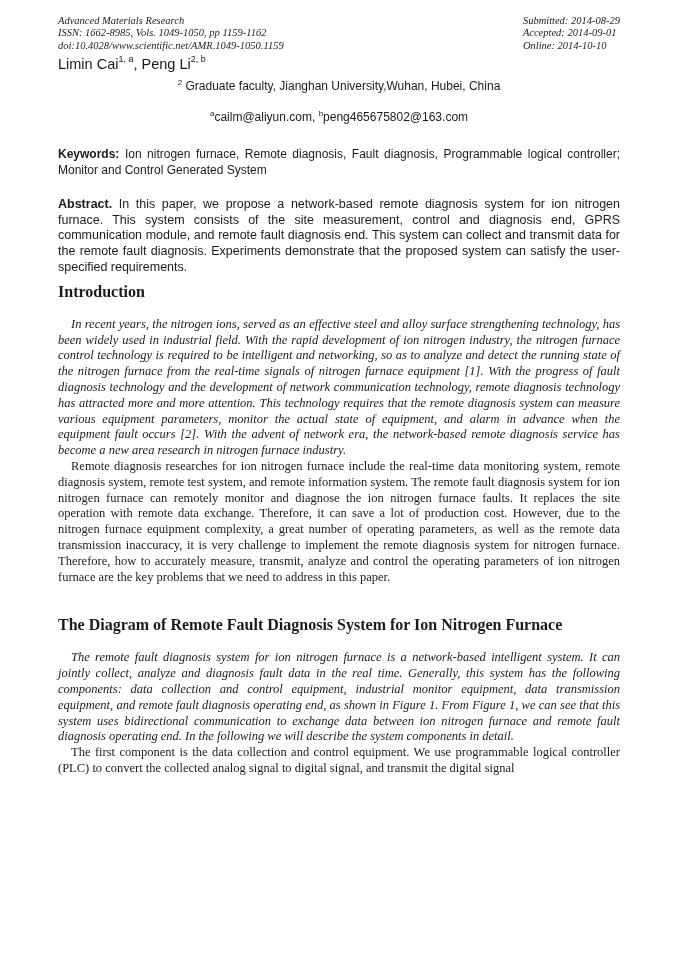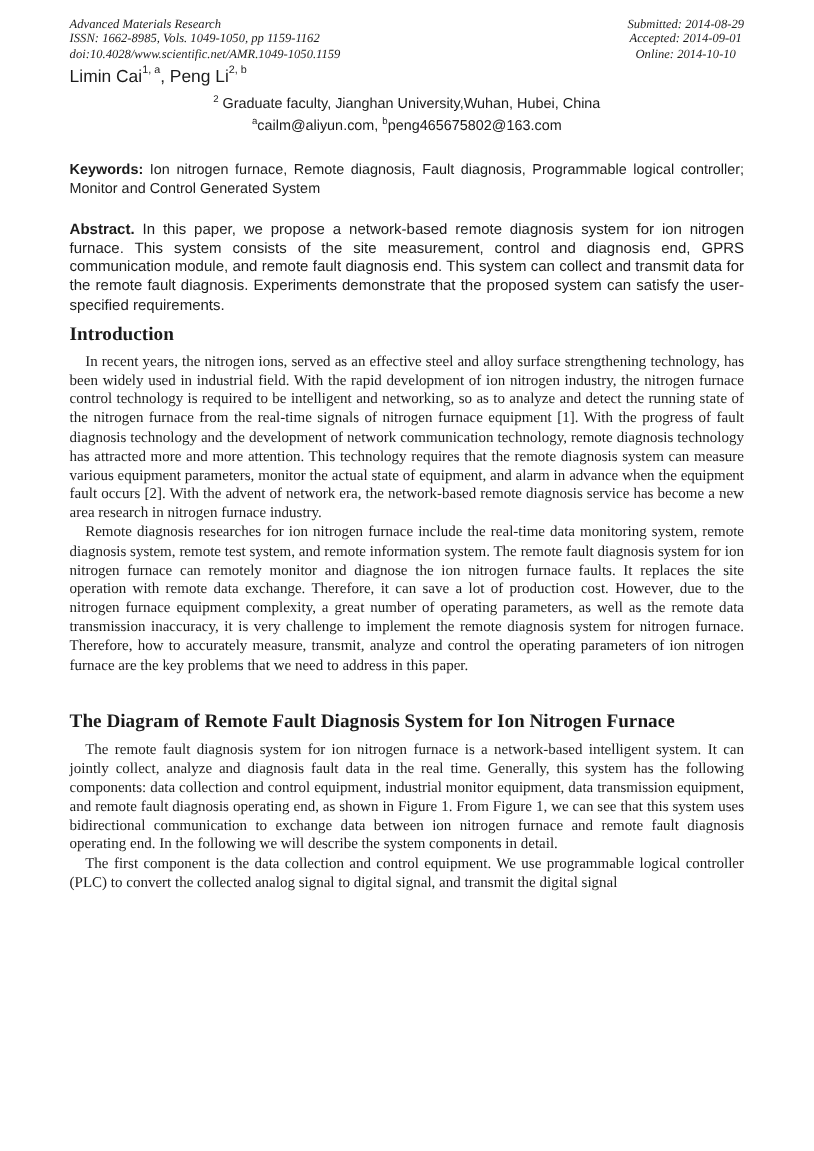--- a/index.html
+++ b/index.html
@@ -17,21 +17,21 @@
 
   
   .masthead {
     display: flex;
     justify-content: space-between;
     font-family: "Liberation Serif", serif;
     font-style: italic;
     font-size: 10.5px;
     line-height: 12.3px;
   }
-  .mh-right { text-align: center; }
+  .mh-right { text-align: left; }
 
   
   .title {
     margin: 23px 0 0 0;
     text-align: center;
     font-family: "Liberation Sans", sans-serif;
     font-weight: bold;
     font-size: 15px;
     line-height: 17px;
   }
@@ -50,21 +50,21 @@
     line-height: 0;
   }
   .affil {
     text-align: center;
     font-family: "Liberation Sans", sans-serif;
     font-size: 12px;
     line-height: 15px;
     margin-top: 5px;
   }
   .affil.first { margin-top: 8px; }
-  .affil.emails { margin-top: 3px; }
+  .affil.emails { margin-top: 16px; }
   .affil sup {
     font-size: 8px;
     vertical-align: super;
     line-height: 0;
   }
 
   
   .keywords {
     margin: 21px 0 0 0;
     font-family: "Liberation Sans", sans-serif;
@@ -92,21 +92,21 @@
   }
   .sec-heading.second { margin-top: 32px; }
   .body-par {
     margin: 0;
     font-family: "Liberation Serif", serif;
     font-size: 12.5px;
     line-height: 15.8px;
     text-align: justify;
     text-indent: 13px;
   }
-  .body-par.after-heading { margin-top: 7px; }
+  .body-par.after-heading { margin-top: 17px; font-style: italic; }
 </style>
 </head>
 <body>
 
 <div class="page">
 
   <div class="masthead">
     <div class="mh-left">
       <div>Advanced Materials Research</div>
       <div>ISSN: 1662-8985, Vols. 1049-1050, pp 1159-1162</div>

